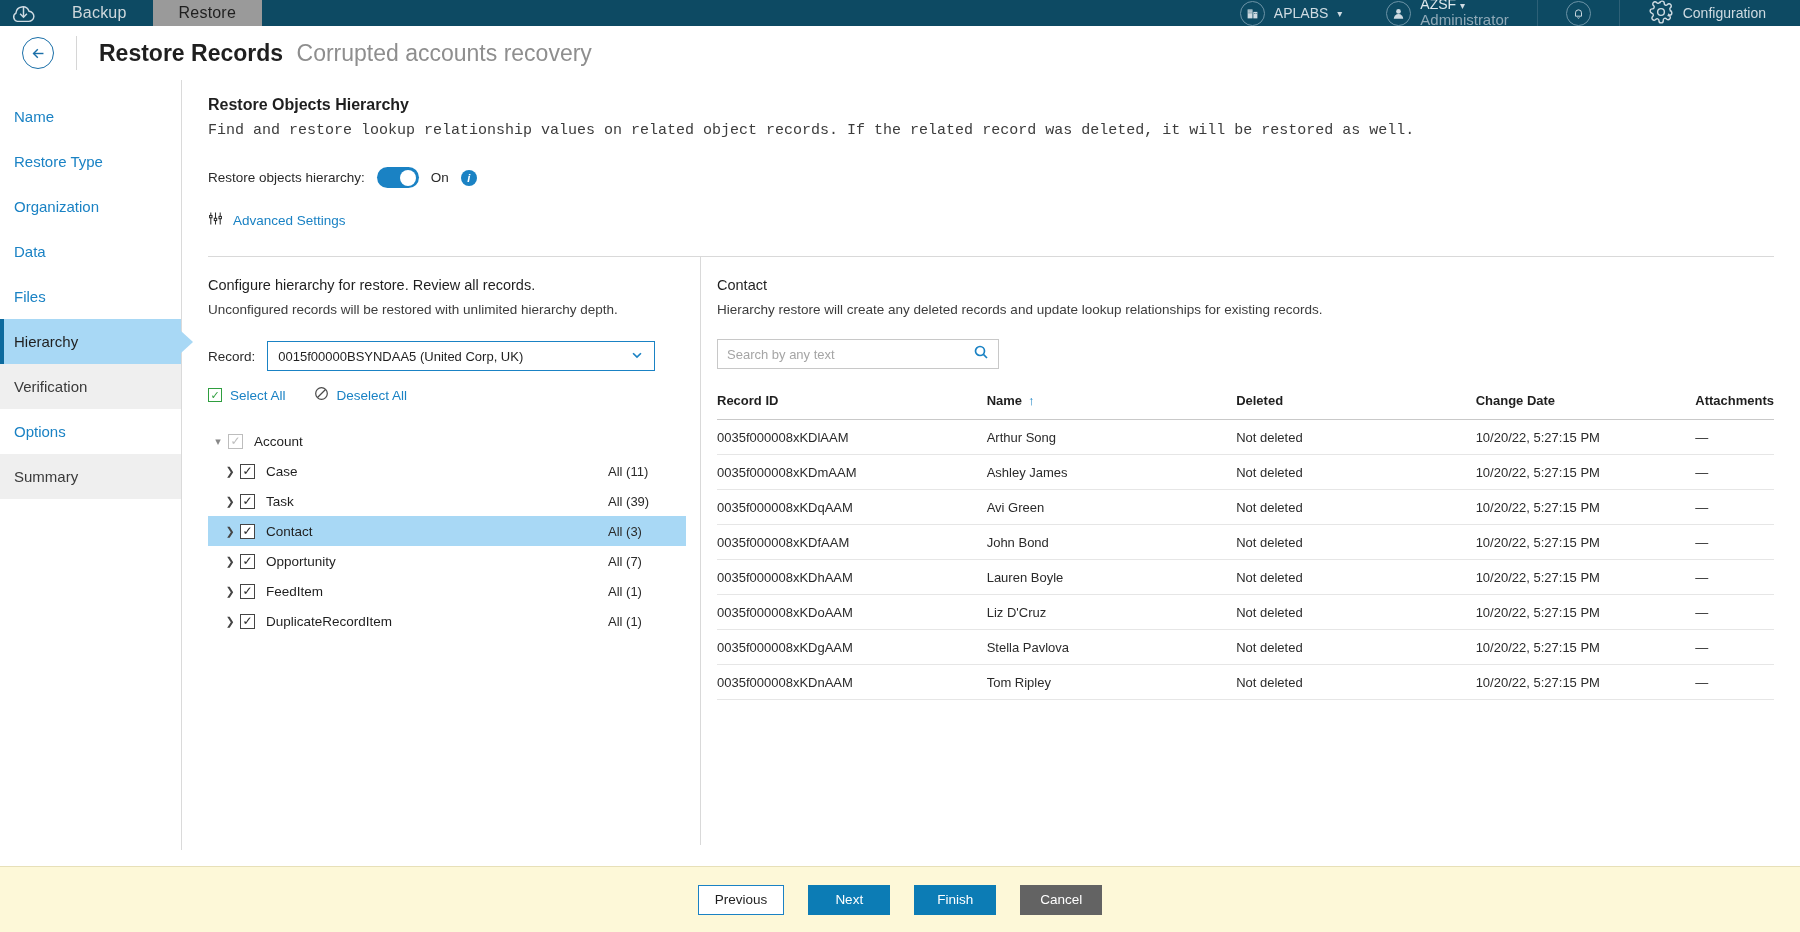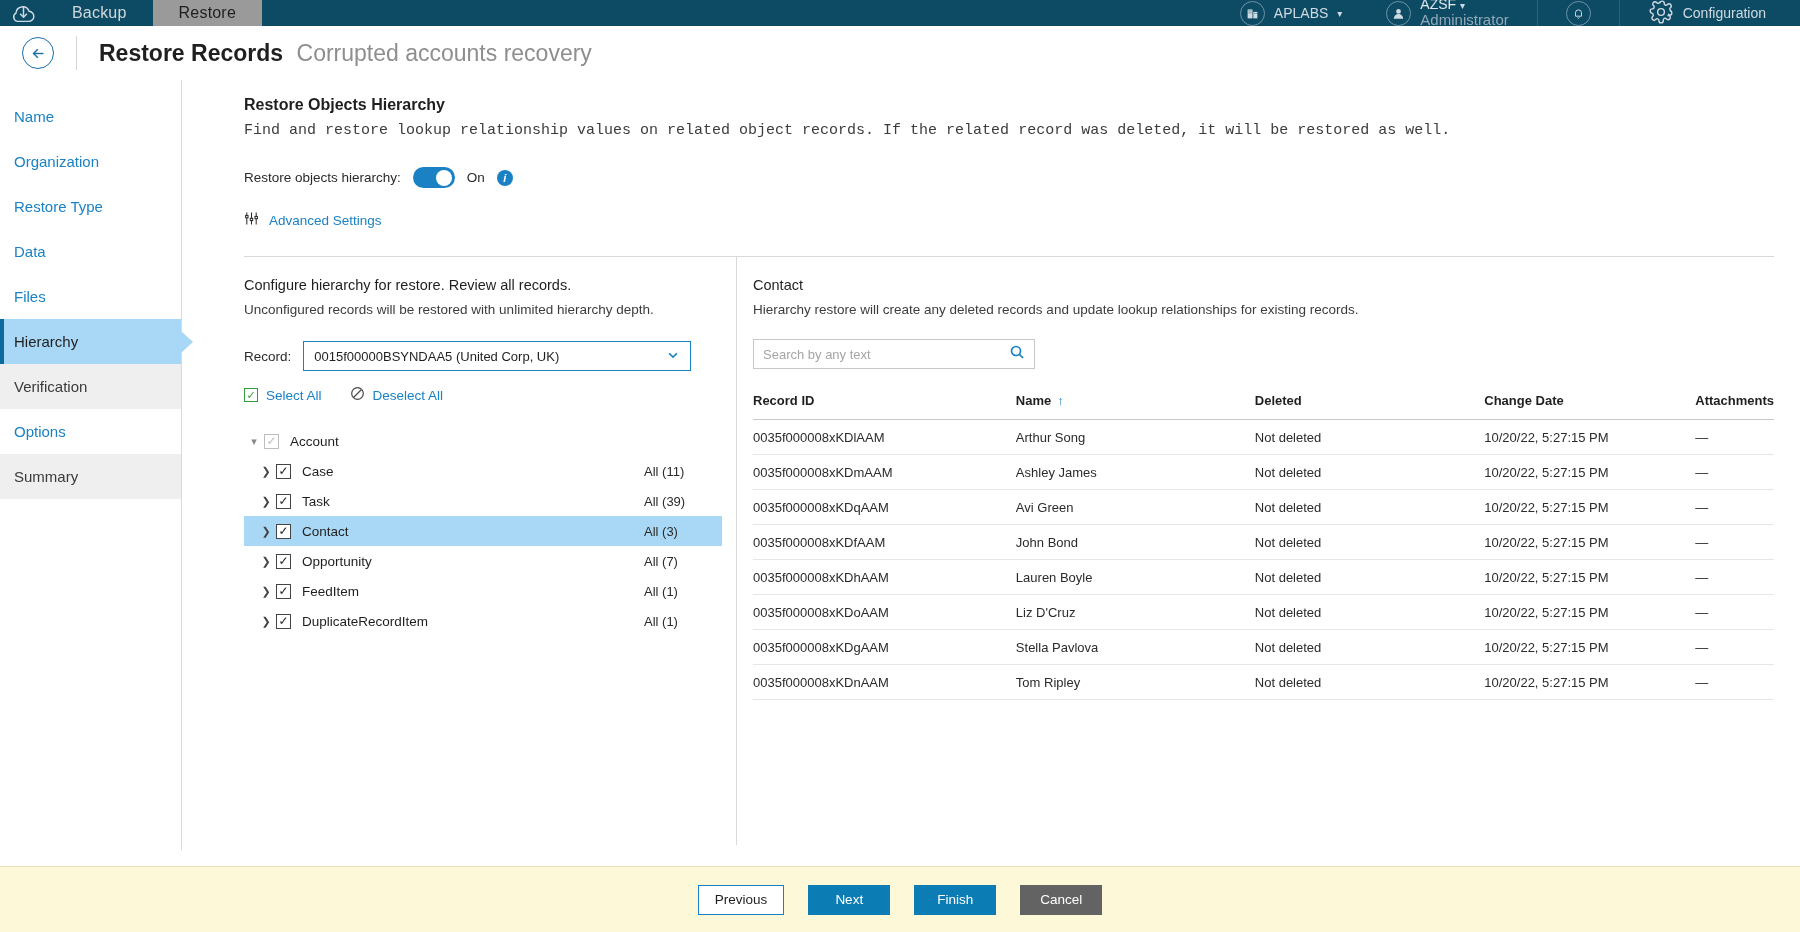--- a/index.html
+++ b/index.html
@@ -47,21 +47,21 @@
   .back-btn {
     width: 32px; height: 32px; border-radius: 50%; border: 1.7px solid #1a6fa8;
     display: flex; align-items: center; justify-content: center; cursor: pointer;
     color: #1a6fa8; flex: none; margin-left: 10px;
   }
   .title-sep { width: 1px; height: 34px; background: #d6d6d6; margin: 0 22px 0 22px; }
   .page-title { font-size: 23px; color: #1f1f1f; font-weight: 700; }
   .page-subtitle { font-size: 23px; color: #8e8e8e; margin-left: 9px; font-weight: 400; }
 
   
-  .layout { display: flex; height: calc(932px - 42px - 54px - 66px); position: relative; gap: 36px; }
+  .layout { display: flex; height: calc(932px - 42px - 54px - 66px); position: relative; }
 
   
   .sidebar { width: 182px; flex: none; position: relative; background: #fff;
              border-right: 1px solid #dadada; padding-top: 14px; }
   .side-item {
     height: 45px; display: flex; align-items: center; padding-left: 14px;
     font-size: 15px; color: #1a82c4; cursor: pointer; position: relative;
   }
   .side-item.disabled { color: #3a3a3a; background: #efefef; cursor: default; }
   .side-item.active {
@@ -275,24 +275,24 @@
   </div>
 </div>
 
 <div class="layout">
 
   <div class="sidebar" id="sidebar">
       <div class="side-item">
         <span>Name</span>
       </div>
       <div class="side-item">
+        <span>Restore Type</span>
+      </div>
+      <div class="side-item">
         <span>Organization</span>
-      </div>
-      <div class="side-item">
-        <span>Restore Type</span>
       </div>
       <div class="side-item">
         <span>Data</span>
       </div>
       <div class="side-item">
         <span>Files</span>
       </div>
       <div class="side-item active">
         <span>Hierarchy</span>
       </div>

